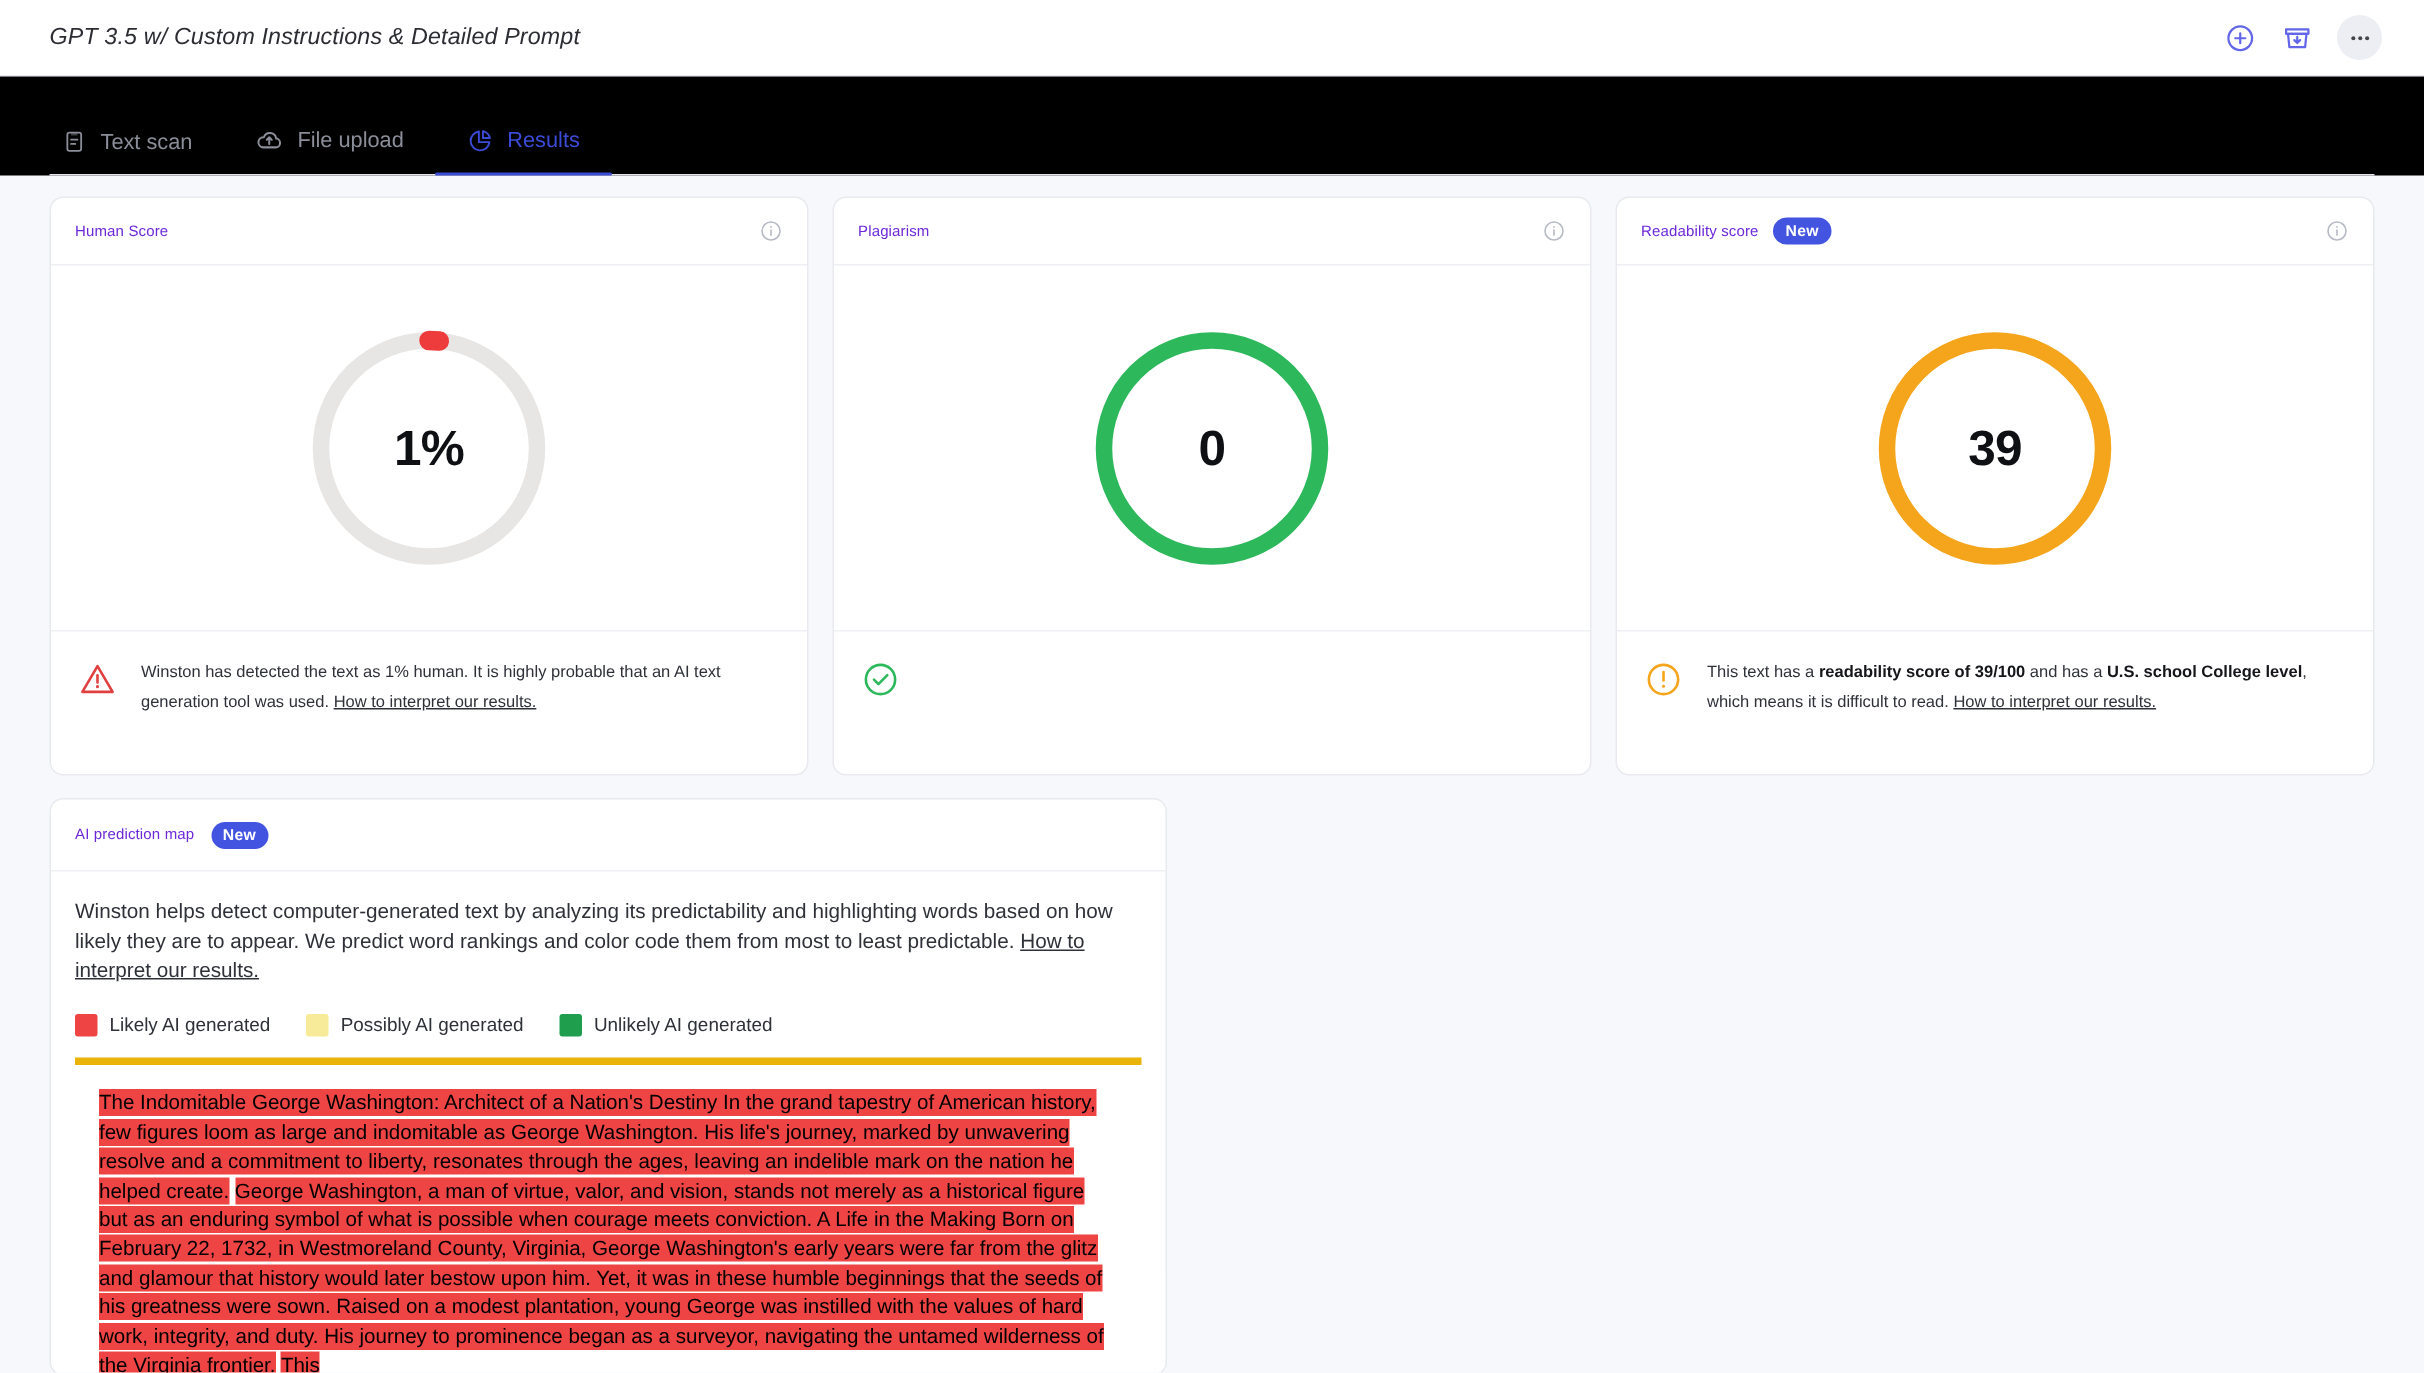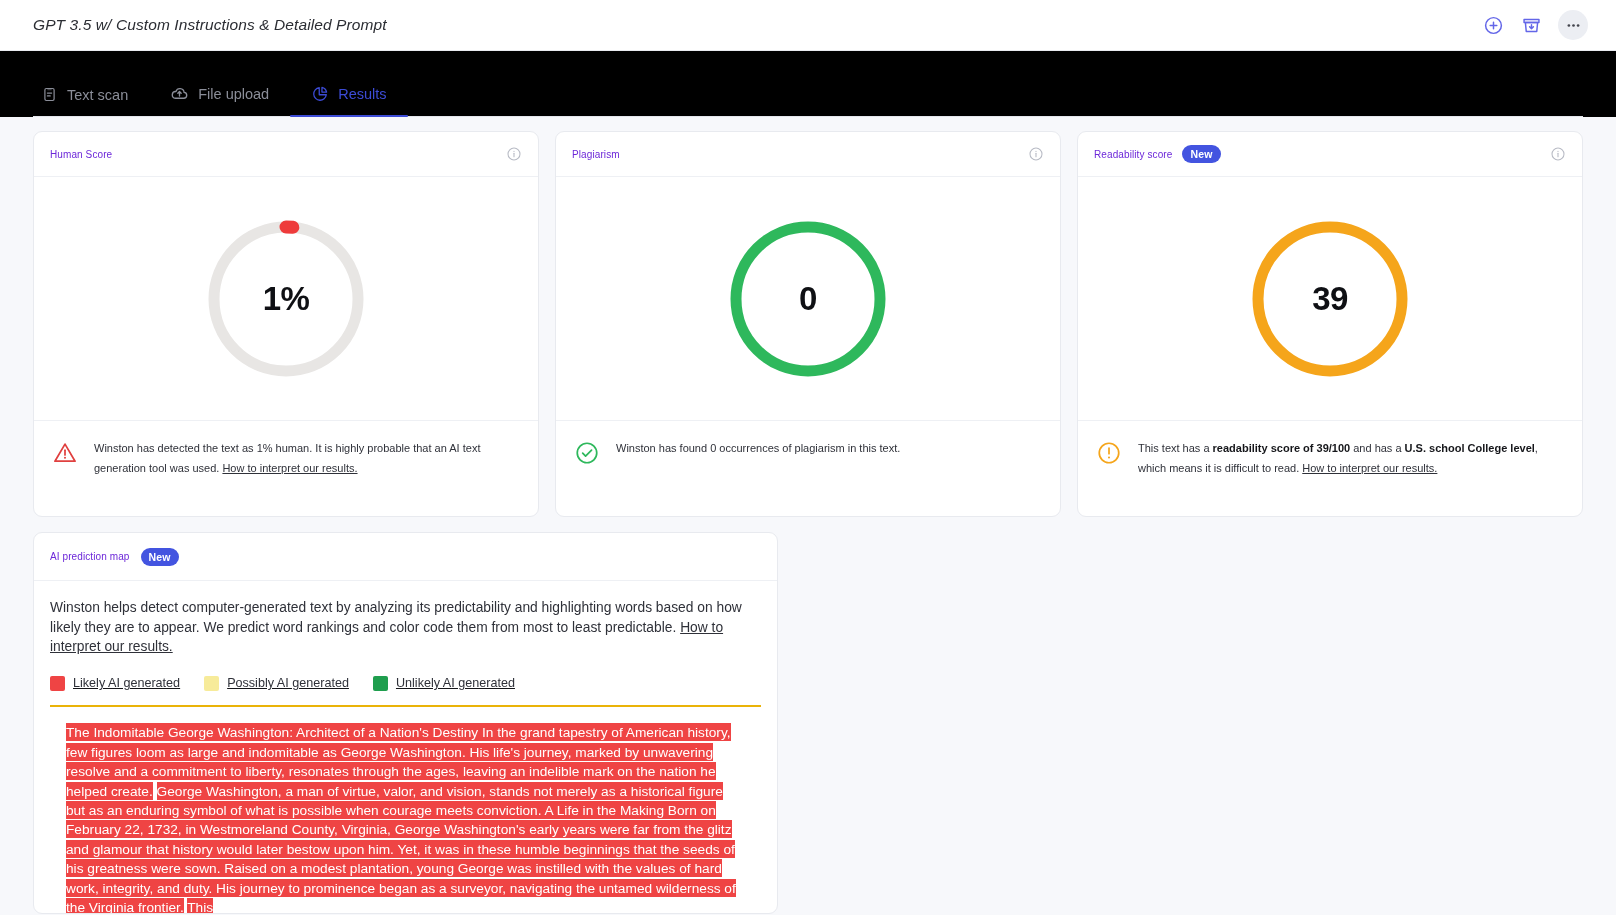--- a/index.html
+++ b/index.html
@@ -141,35 +141,34 @@
     padding: 0 16px; border-bottom: 1px solid #eef0f4;
   }
   .pred-body { padding: 17px 16px 0 16px; }
   .pred-desc {
     font-size: 13.8px; line-height: 19.6px; color: #2f3139;
   }
   .pred-desc a { color: #2f3139; text-decoration: underline; cursor: pointer; }
   .legend {
     display: flex; align-items: center; gap: 24px;
     padding: 19px 0 14px 0;
-    border-bottom: 2px solid #eab308;
-    text-decoration: underline;
+    border-bottom: 5px solid #eab308;
   }
   .legend-item { display: flex; align-items: center; gap: 8px; font-size: 12.6px; color: #2f3139; }
   .swatch { width: 15px; height: 15px; border-radius: 2px; }
 
   .highlight-text {
     padding: 16px 16px 0 16px;
     font-size: 13.7px;
     line-height: 19.4px;
     height: 206px;
     overflow: hidden;
   }
   .highlight-text span.hl {
-    color: #ffffff;
+    color: #000000;
     padding: 1.5px 0;
     box-decoration-break: clone;
     -webkit-box-decoration-break: clone;
   }
   .hl-red { background: #ef4444; }
 
   
   .report-head, .plag-head {
     height: 48px; display: flex; align-items: center;
     padding: 0 17px; border-bottom: 1px solid #eef0f4;
@@ -308,21 +307,20 @@
           <div class="gauge-val">0</div>
         </div>
       </div>
       <div class="card-foot">
         <span class="foot-icon">
           <svg width="26" height="26" viewBox="0 0 24 24" fill="none" stroke="#2eb85c" stroke-width="1.6">
             <circle cx="12" cy="12" r="9"></circle>
               <path d="m8 12.1 2.7 2.7L16.2 9.3" stroke-linecap="round" stroke-linejoin="round"></path>
           </svg>
         </span>
-        <div class="foot-text">Winston has found 0 occurrences of plagiarism in this text.</div>
       </div>
     </div>
 
     <div class="card">
       <div class="card-head">
         <div class="card-title">Readability score</div>
         <span class="badge-new">New</span>
         <span class="info-icon">
           <svg width="16" height="16" viewBox="0 0 24 24" fill="none" stroke="currentColor" stroke-width="1.6">
             <circle cx="12" cy="12" r="9"></circle>

